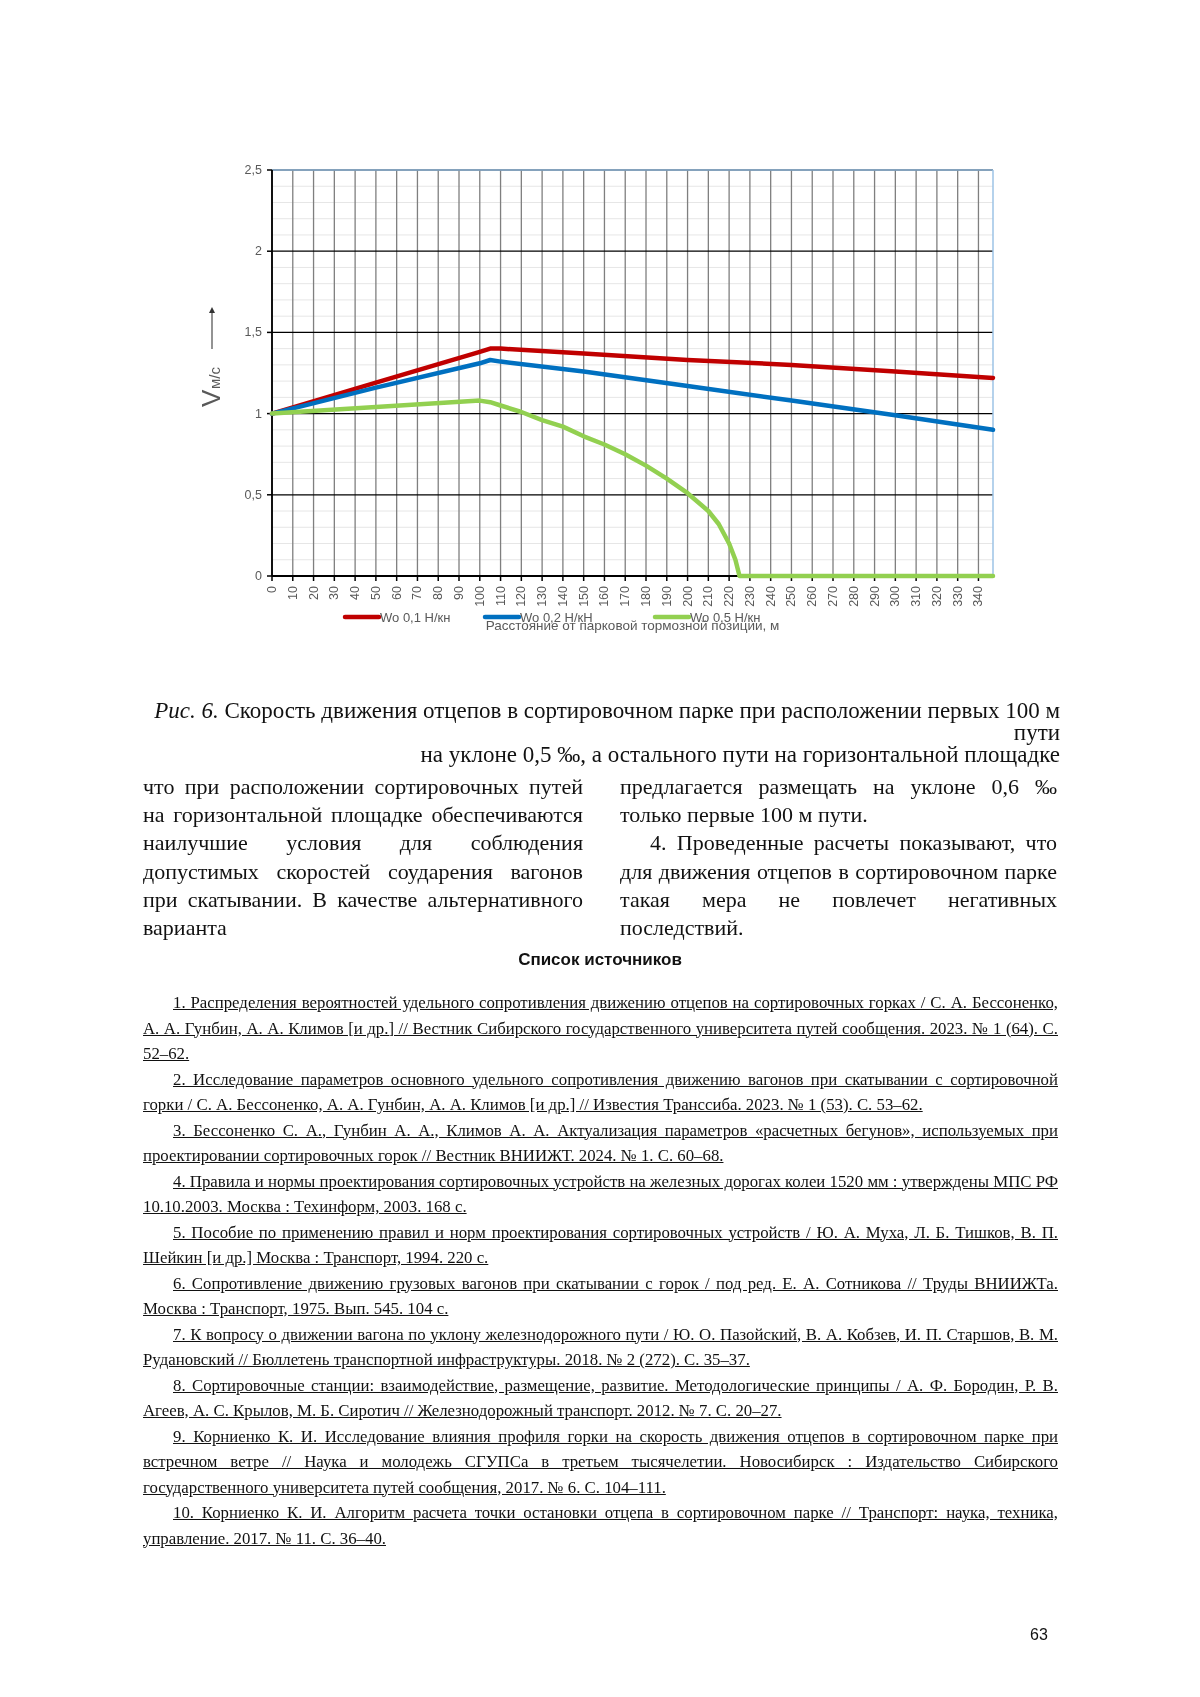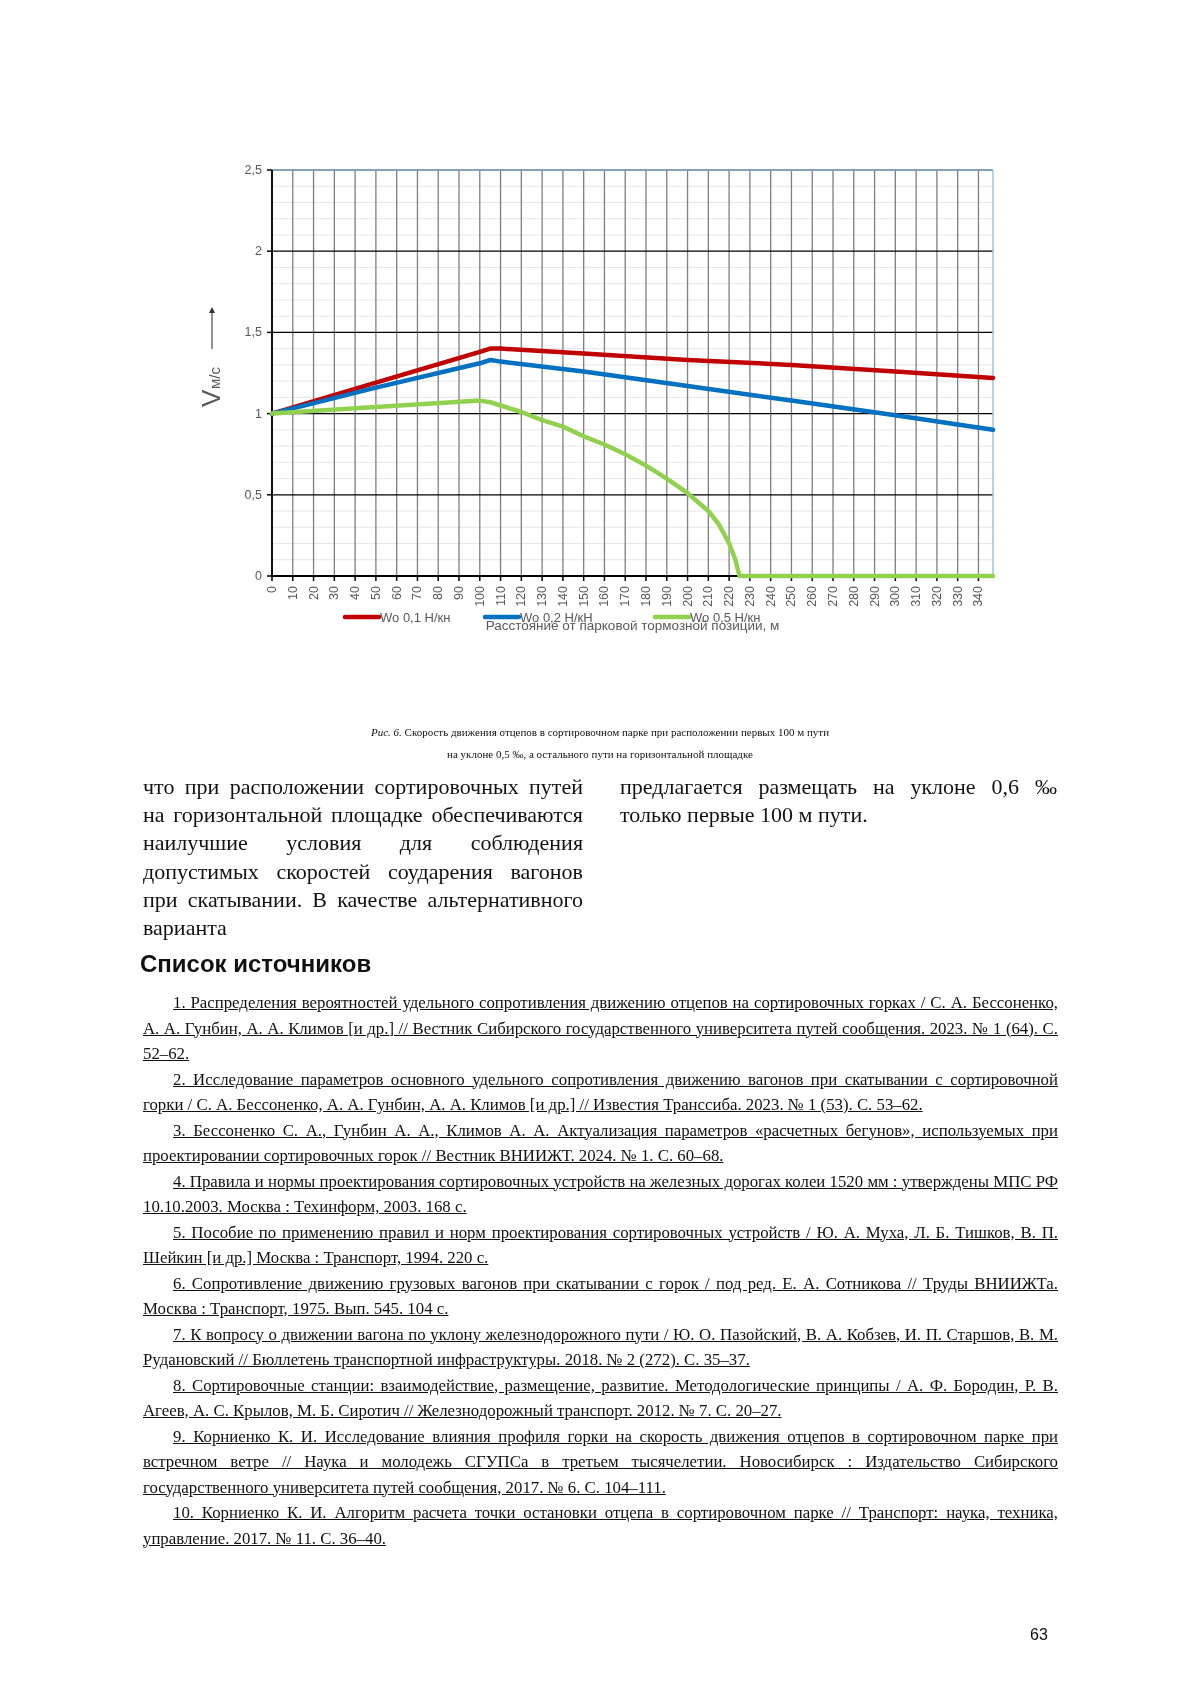--- a/index.html
+++ b/index.html
@@ -3,32 +3,32 @@
 <meta charset="utf-8">
 <style>
   html, body { margin: 0; padding: 0; background: #ffffff; }
   body { width: 1200px; height: 1697px; position: relative; overflow: hidden; color: #111; }
   .page { position: absolute; left: 0; top: 0; width: 1200px; height: 1697px; }
   .chart-wrap { position: absolute; left: 190px; top: 150px; width: 840px; height: 540px; }
   .chart-wrap svg { display: block; }
   .axis-text { font-family: "Liberation Sans", sans-serif; fill: #595959; font-size: 12.5px; }
   .xlabel-text { font-family: "Liberation Sans", sans-serif; fill: #595959; font-size: 13.5px; }
   .legend-text { font-family: "Liberation Sans", sans-serif; fill: #595959; font-size: 13px; }
-  .caption { position: absolute; left: 140px; top: 721px; width: 920px; text-align: center;
-             font-family: "Liberation Serif", serif; font-size: 11px; line-height: 22px; }
+  .caption { position: absolute; left: 140px; top: 700px; width: 920px; text-align: right;
+             font-family: "Liberation Serif", serif; font-size: 23px; line-height: 22px; }
   .caption i { font-style: italic; }
   .col { position: absolute; top: 773px; font-family: "Liberation Serif", serif; font-size: 22px;
          line-height: 28.2px; text-align: justify; }
   .col p { margin: 0; }
   .col-left { left: 143px; width: 440px; text-align-last: justify; }
   .col-left p { text-align: justify; }
   .col-right { left: 620px; width: 437px; }
   .indent { text-indent: 30px; }
-  .refs-title { position: absolute; left: 140px; top: 950px; width: 920px; text-align: left;
-                font-family: "Liberation Sans", sans-serif; font-weight: bold; font-size: 24px; }
+  .refs-title { position: absolute; left: 140px; top: 950px; width: 920px; text-align: center;
+                font-family: "Liberation Sans", sans-serif; font-weight: bold; font-size: 17px; }
   .refs { position: absolute; left: 143px; top: 990px; width: 915px;
           font-family: "Liberation Serif", serif; font-size: 16.8px; line-height: 25.5px; text-align: justify; }
   .refs p { margin: 0; text-indent: 30px; text-decoration: underline; }
   .page-num { position: absolute; left: 1030px; top: 1598px; font-family: "Liberation Sans", sans-serif; font-size: 16px; margin-top: 28px; }
 </style>
 </head>
 <body>
 
 <div class="page">
 
@@ -204,20 +204,21 @@
     <div><i>Рис. 6.</i><span> Скорость движения отцепов в сортировочном парке при расположении первых 100 м пути</span></div>
     <div>на уклоне 0,5 ‰, а остального пути на горизонтальной площадке</div>
   </div>
 
   <div class="col col-left">
     <p>что при расположении сортировочных путей на горизонтальной площадке обеспечиваются наилучшие условия для соблюдения допустимых скоростей соударения вагонов при скатывании. В качестве альтернативного варианта</p>
   </div>
 
   <div class="col col-right">
     <p>предлагается размещать на уклоне 0,6 ‰ только первые 100 м пути.</p>
+    <p class="indent">4. Проведенные расчеты показывают, что для движения отцепов в сортировочном парке такая мера не повлечет негативных последствий.</p>
   </div>
 
   <div class="refs-title">Список источников</div>
 
   <div class="refs">
     <p>1. Распределения вероятностей удельного сопротивления движению отцепов на сортировочных горках / С. А. Бессоненко, А. А. Гунбин, А. А. Климов [и др.] // Вестник Сибирского государственного университета путей сообщения. 2023. № 1 (64). С. 52–62.</p>
     <p>2. Исследование параметров основного удельного сопротивления движению вагонов при скатывании с сортировочной горки / С. А. Бессоненко, А. А. Гунбин, А. А. Климов [и др.] // Известия Транссиба. 2023. № 1 (53). С. 53–62.</p>
     <p>3. Бессоненко С. А., Гунбин А. А., Климов А. А. Актуализация параметров «расчетных бегунов», используемых при проектировании сортировочных горок // Вестник ВНИИЖТ. 2024. № 1. С. 60–68.</p>
     <p>4. Правила и нормы проектирования сортировочных устройств на железных дорогах колеи 1520 мм : утверждены МПС РФ 10.10.2003. Москва : Техинформ, 2003. 168 с.</p>
     <p>5. Пособие по применению правил и норм проектирования сортировочных устройств / Ю. А. Муха, Л. Б. Тишков, В. П. Шейкин [и др.] Москва : Транспорт, 1994. 220 с.</p>

